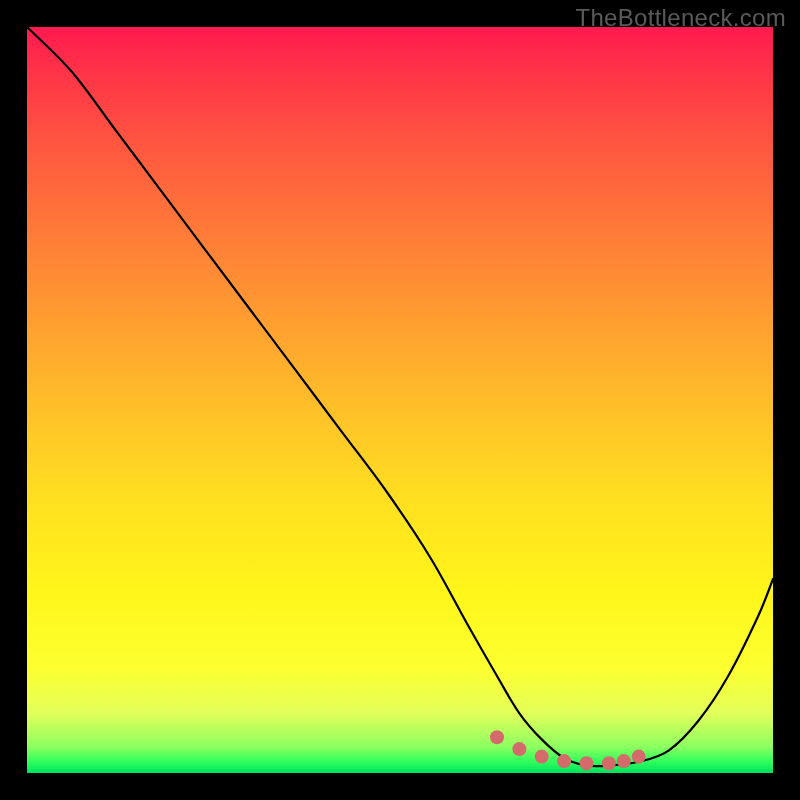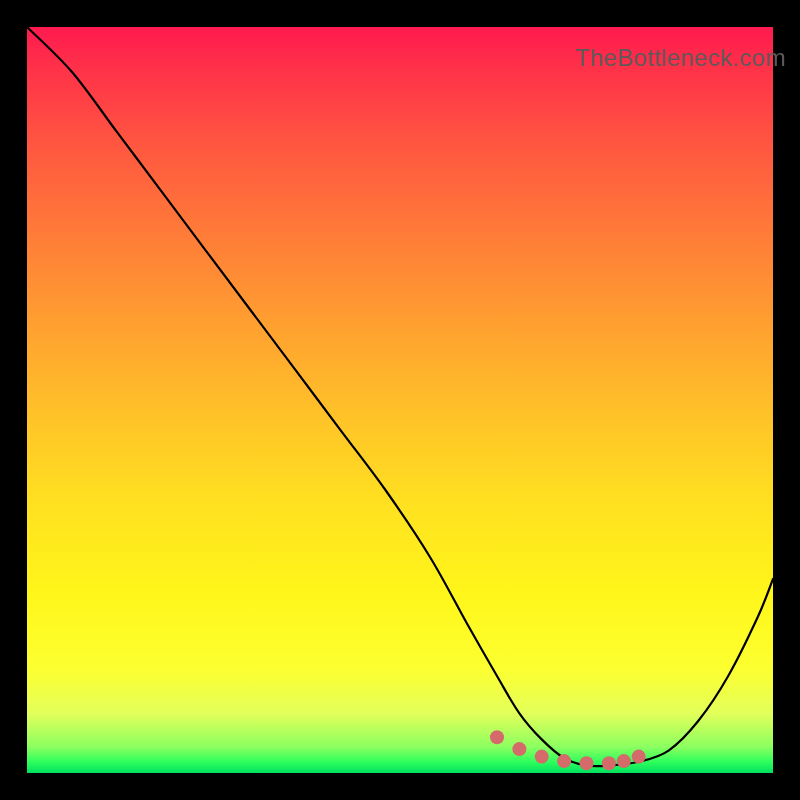--- a/index.html
+++ b/index.html
@@ -35,21 +35,20 @@
   }
   .watermark {
     position: absolute;
     top: 4px;
     right: 14px;
     color: #5a5a5a;
     font-size: 24px;
     font-weight: 500;
     letter-spacing: 0.3px;
     z-index: 10;
-    margin-top: 40px;
   }
   svg.curve {
     position: absolute;
     left: 27px;
     top: 27px;
     width: 746px;
     height: 746px;
     pointer-events: none;
   }
 </style>

